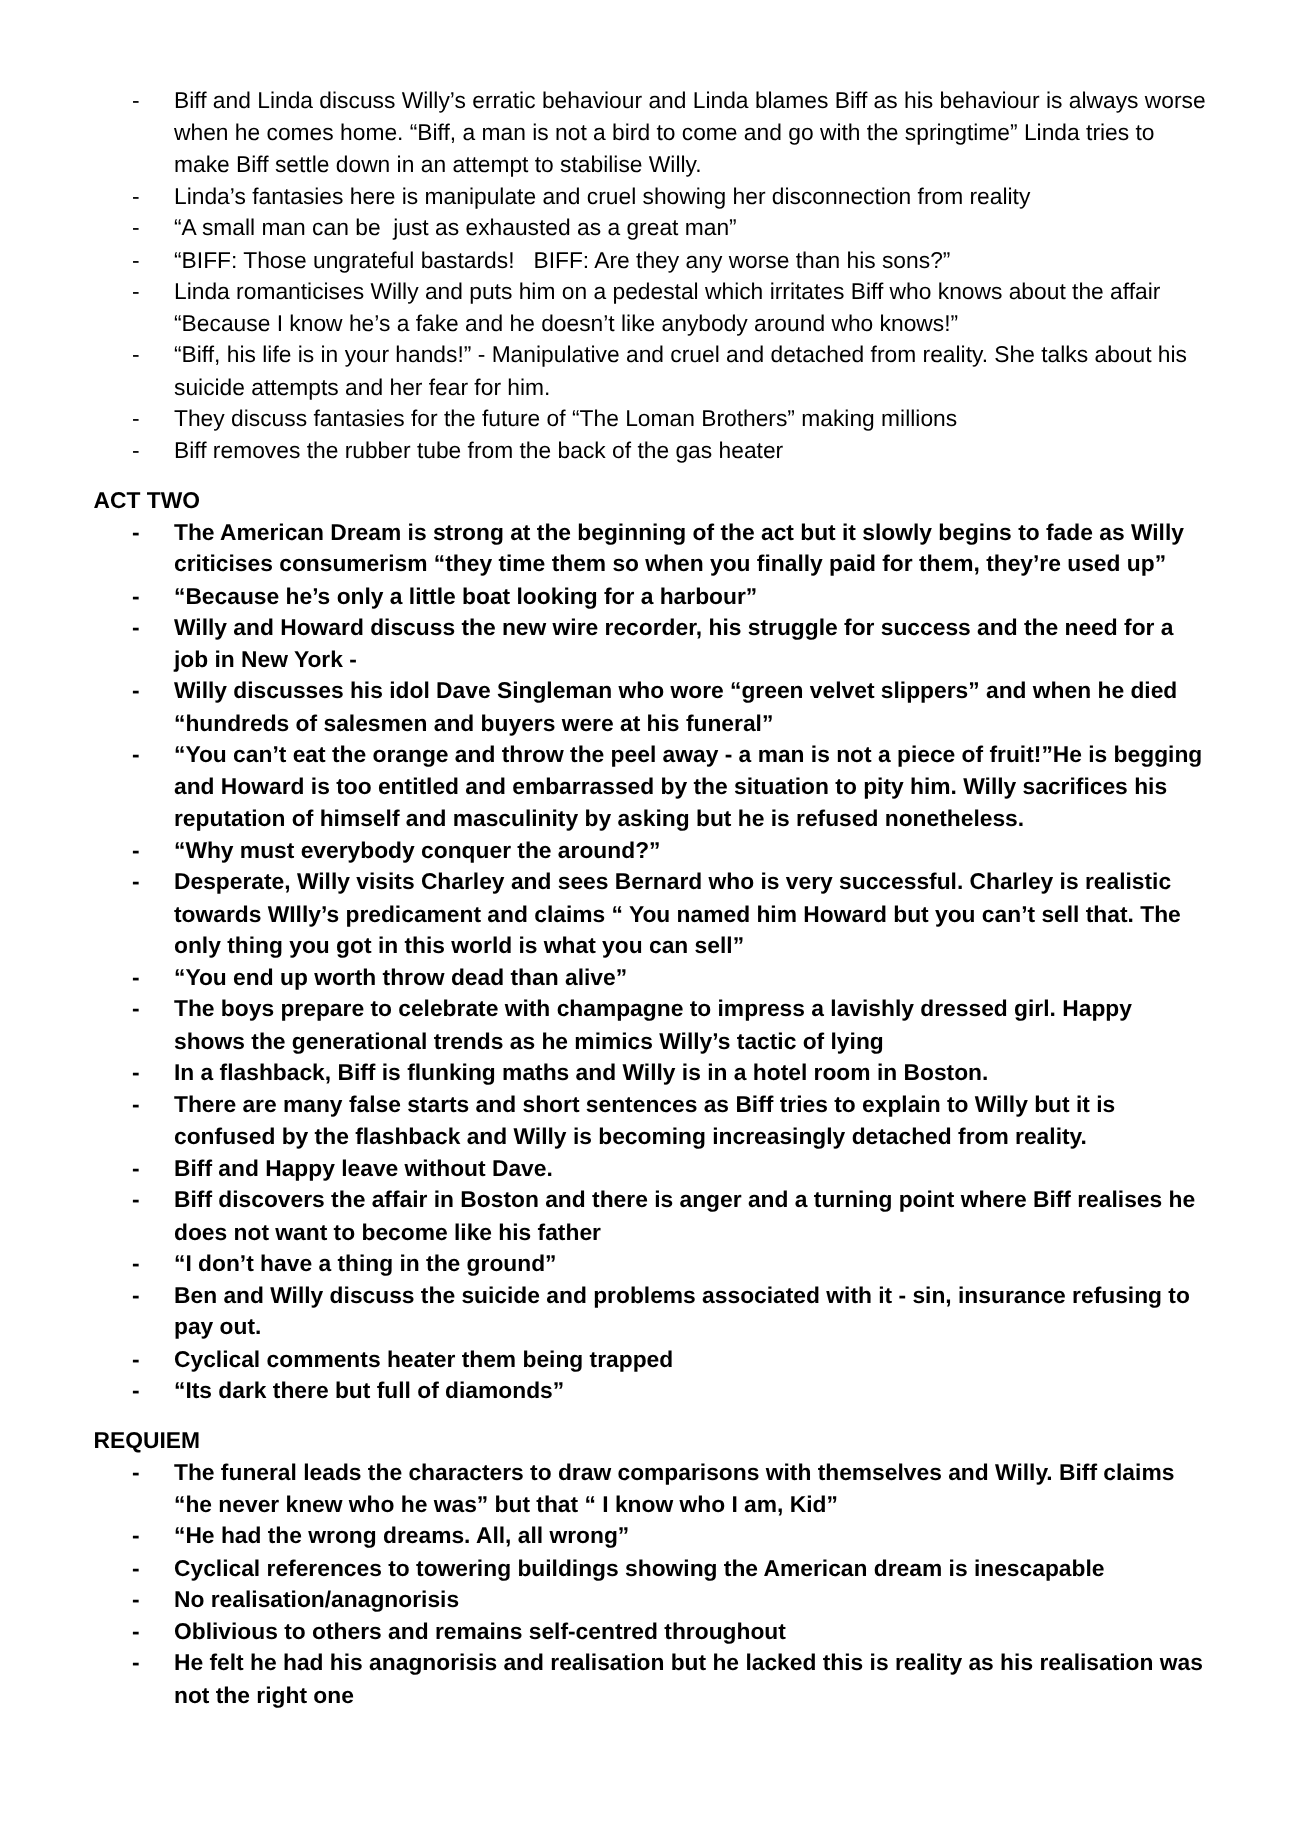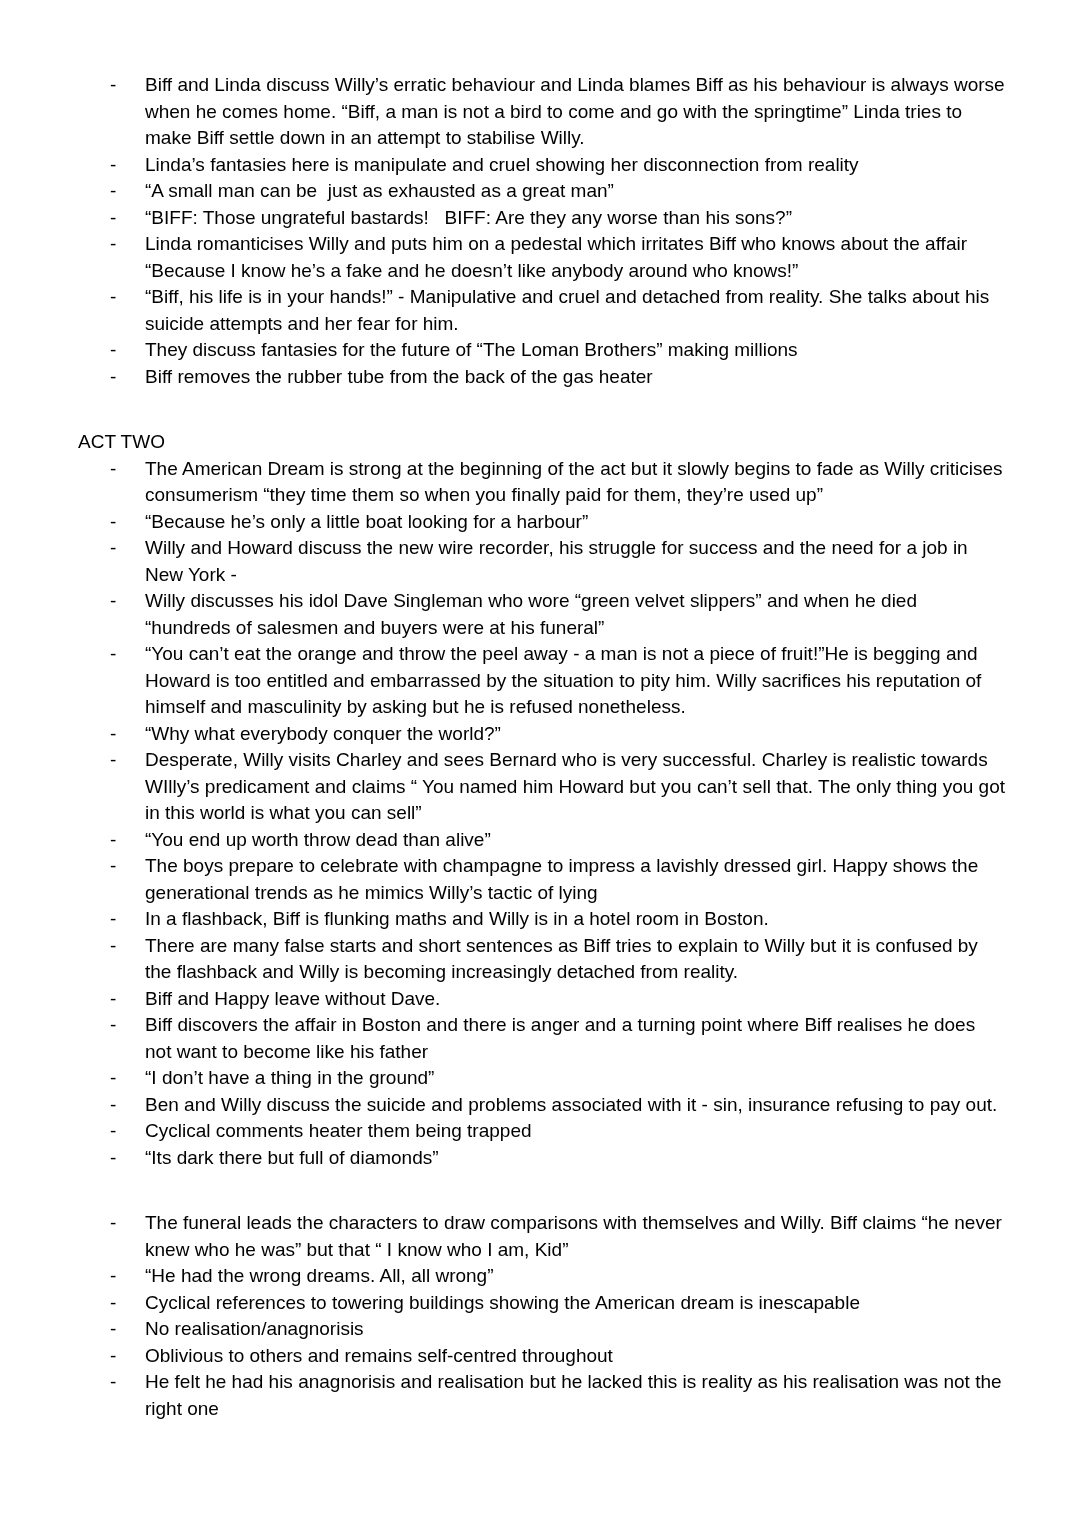--- a/index.html
+++ b/index.html
@@ -17,21 +17,21 @@
     -webkit-font-smoothing: antialiased;
   }
   .page {
     box-sizing: border-box;
     width: 1080px;
     height: 1525px;
     padding: 72px 74px 0 78px;
     overflow: hidden;
     background: #ffffff;
   }
-  .sec + .sec { margin-top: 39px; }
+  .sec + .sec { margin-top: 15px; font-weight: bold; }
   .heading { font-size: 19px; line-height: 26.5px; }
   .b { display: flex; align-items: flex-start; }
   .d {
     flex: 0 0 35px;
     margin-left: 32px;
     width: 35px;
   }
   .t {
     flex: 1 1 auto;
     white-space: pre-wrap;
@@ -94,21 +94,21 @@
     <div class="b">
         <span class="d">-</span>
         <span class="t">Willy discusses his idol Dave Singleman who wore “green velvet slippers” and when he died “hundreds of salesmen and buyers were at his funeral”</span>
       </div>
     <div class="b">
         <span class="d">-</span>
         <span class="t">“You can’t eat the orange and throw the peel away - a man is not a piece of fruit!”He is begging and Howard is too entitled and embarrassed by the situation to pity him. Willy sacrifices his reputation of himself and masculinity by asking but he is refused nonetheless.</span>
       </div>
     <div class="b">
         <span class="d">-</span>
-        <span class="t">“Why what everybody conquer the world?”</span>
+        <span class="t">“Why must everybody conquer the around?”</span>
       </div>
     <div class="b">
         <span class="d">-</span>
         <span class="t">Desperate, Willy visits Charley and sees Bernard who is very successful. Charley is realistic towards WIlly’s predicament and claims “ You named him Howard but you can’t sell that. The only thing you got in this world is what you can sell”</span>
       </div>
     <div class="b">
         <span class="d">-</span>
         <span class="t">“You end up worth throw dead than alive”</span>
       </div>
     <div class="b">
@@ -143,20 +143,21 @@
         <span class="d">-</span>
         <span class="t">Cyclical comments heater them being trapped</span>
       </div>
     <div class="b">
         <span class="d">-</span>
         <span class="t">“Its dark there but full of diamonds”</span>
       </div>
   </div>
 
   <div class="sec">
+    <div class="heading">REQUIEM</div>
     <div class="b">
         <span class="d">-</span>
         <span class="t">The funeral leads the characters to draw comparisons with themselves and Willy. Biff claims “he never knew who he was” but that “ I know who I am, Kid”</span>
       </div>
     <div class="b">
         <span class="d">-</span>
         <span class="t">“He had the wrong dreams. All, all wrong”</span>
       </div>
     <div class="b">
         <span class="d">-</span>

